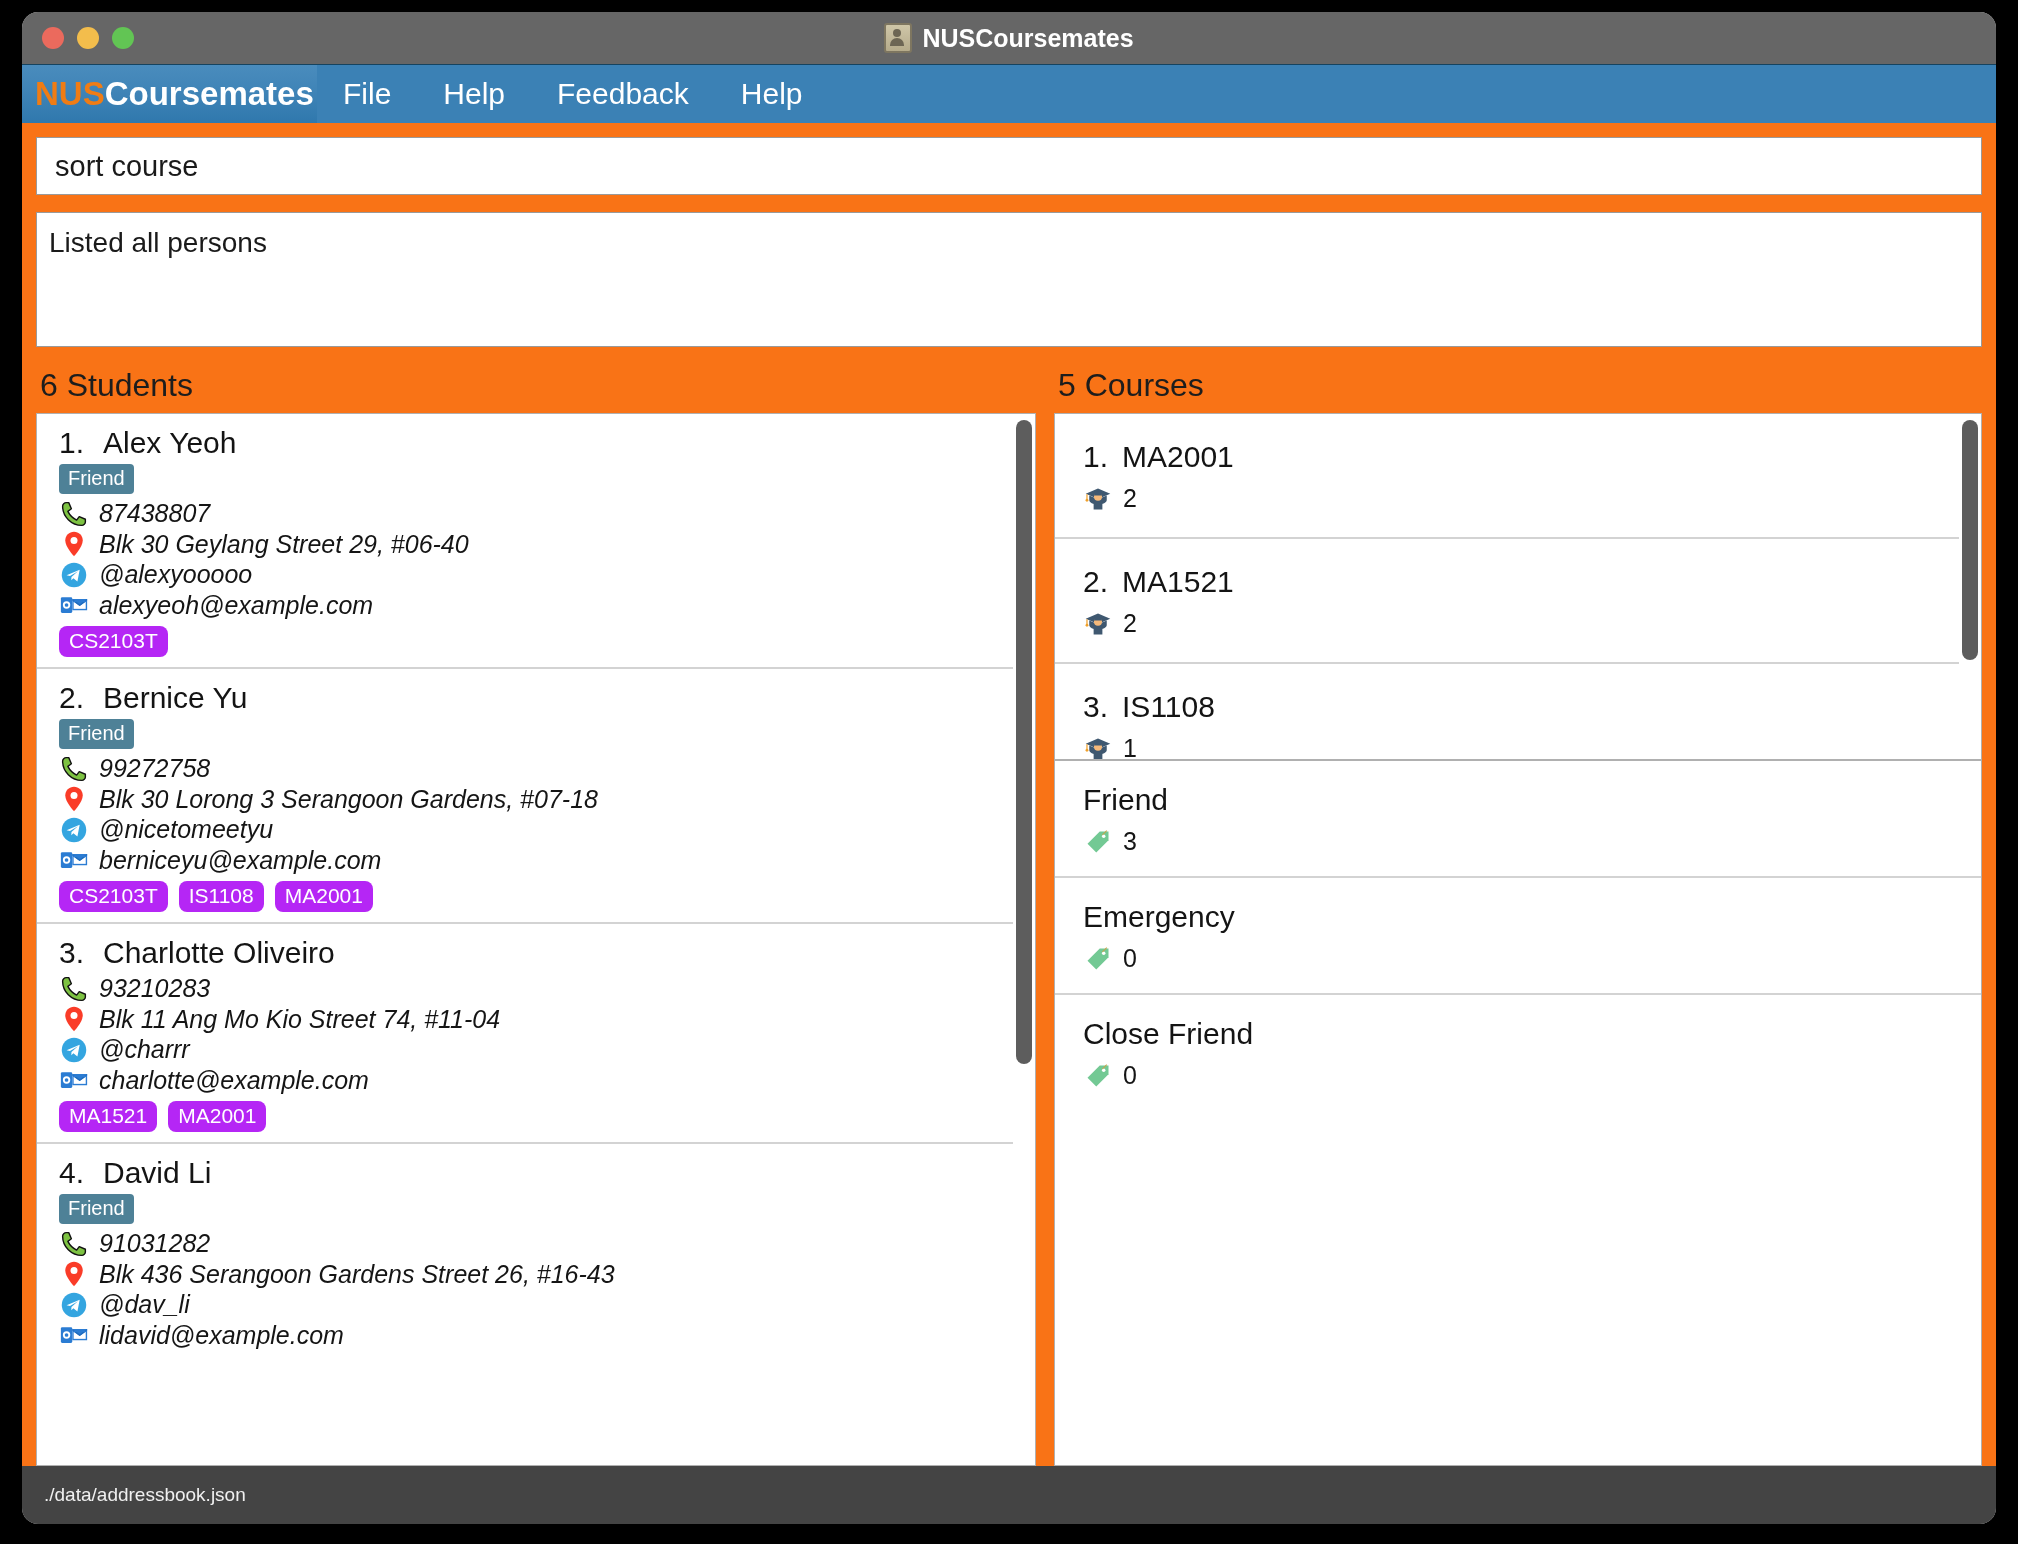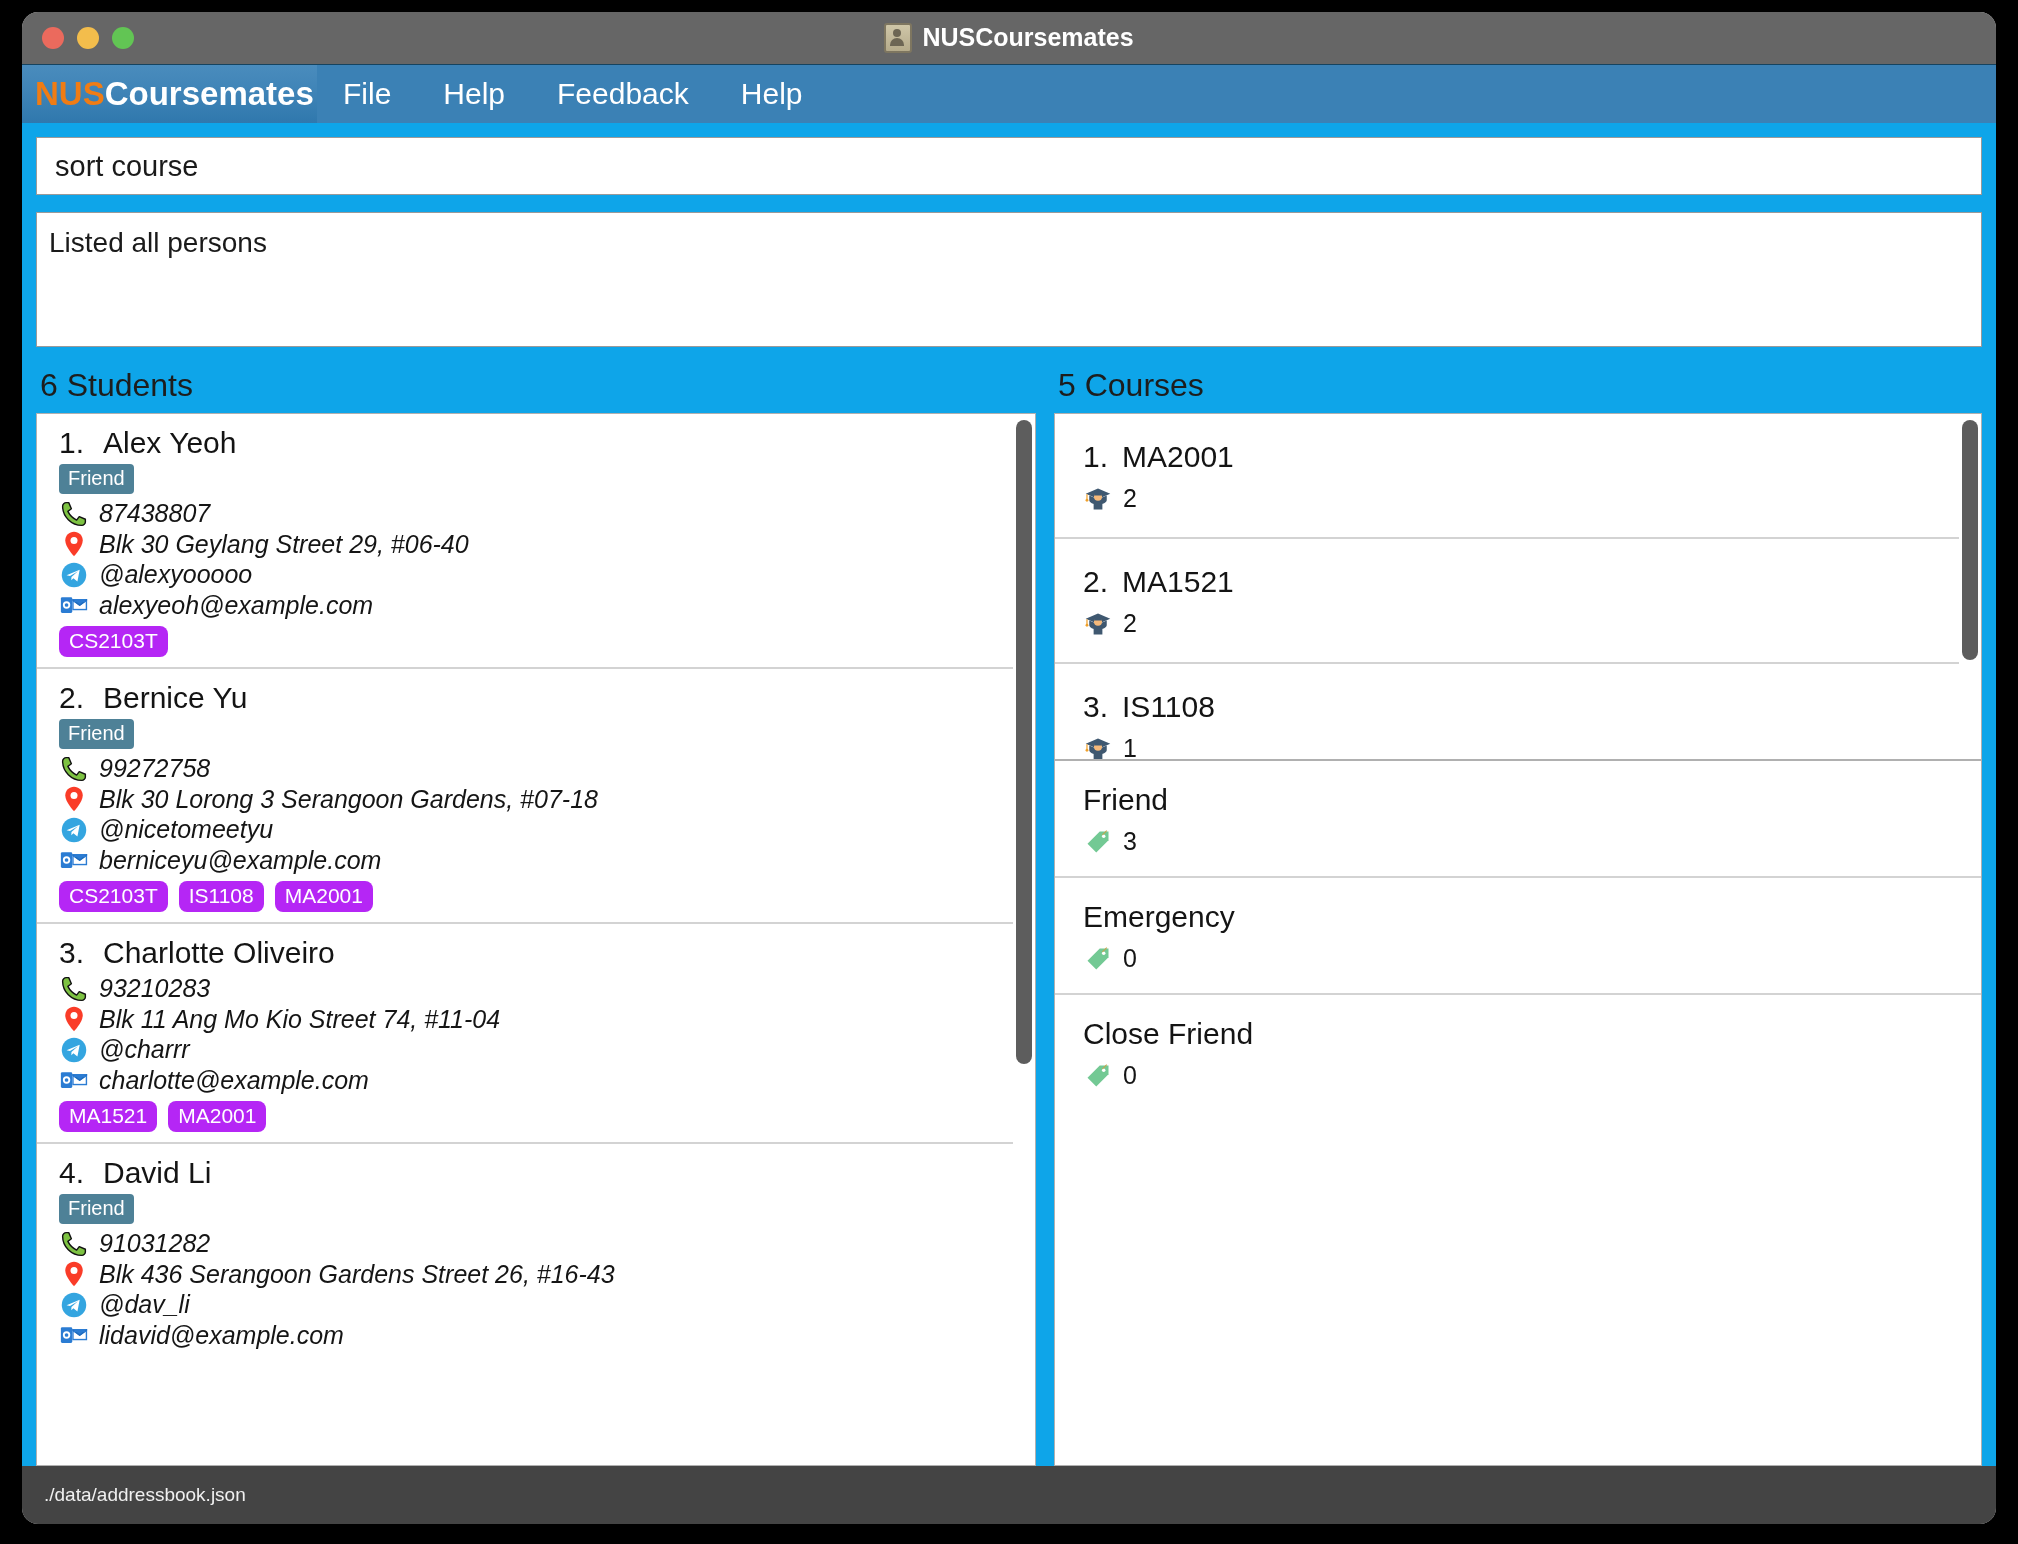--- a/index.html
+++ b/index.html
@@ -45,20 +45,21 @@
     align-items: center;
     gap: 13px;
   }
   .dot { width: 22px; height: 22px; border-radius: 50%; }
   .dot.red { background: #eb6a5d; }
   .dot.yellow { background: #f3bd4c; }
   .dot.green { background: #62c554; }
 
   .title-wrap {
     display: flex;
+    align-items: center;
     gap: 10px;
   }
   .title-icon {
     width: 24px; height: 26px;
     background: linear-gradient(180deg,#cfc6a8,#b5ab8b);
     border: 2px solid #7e7660;
     border-radius: 3px;
     position: relative;
     display: inline-block;
   }
@@ -110,21 +111,21 @@
   .menu-item {
     color: #ffffff;
     font-size: 30px;
     padding: 4px 26px;
     cursor: default;
   }
 
   
   .appbody {
     flex: 1 1 auto;
-    background: #0ea5e9;
+    background: #f97316;
     padding: 0 14px;
     box-sizing: border-box;
     display: flex;
     flex-direction: column;
     min-height: 0;
   }
 
   .command-box {
     margin-top: 14px;
     height: 58px;

